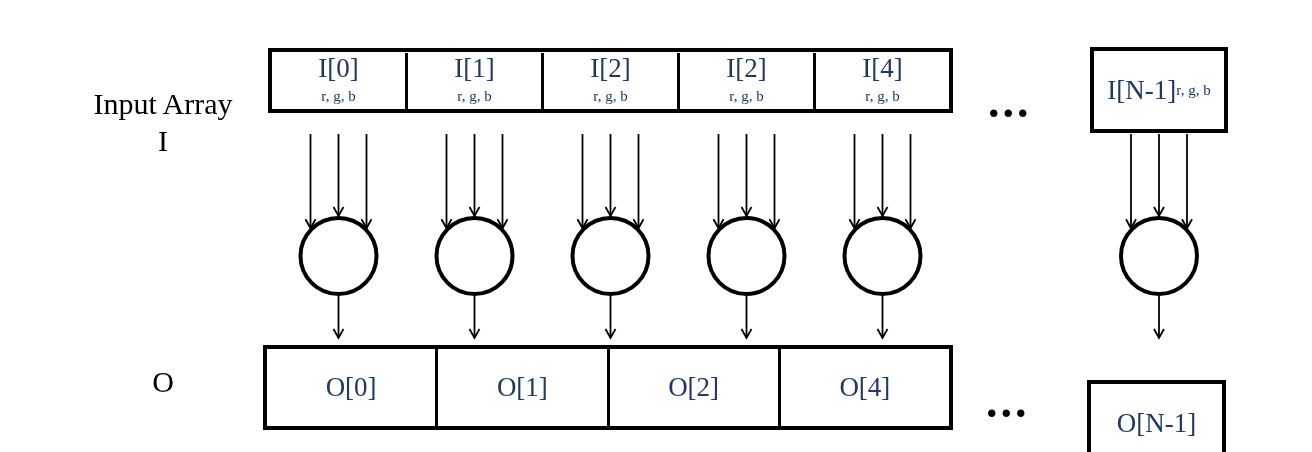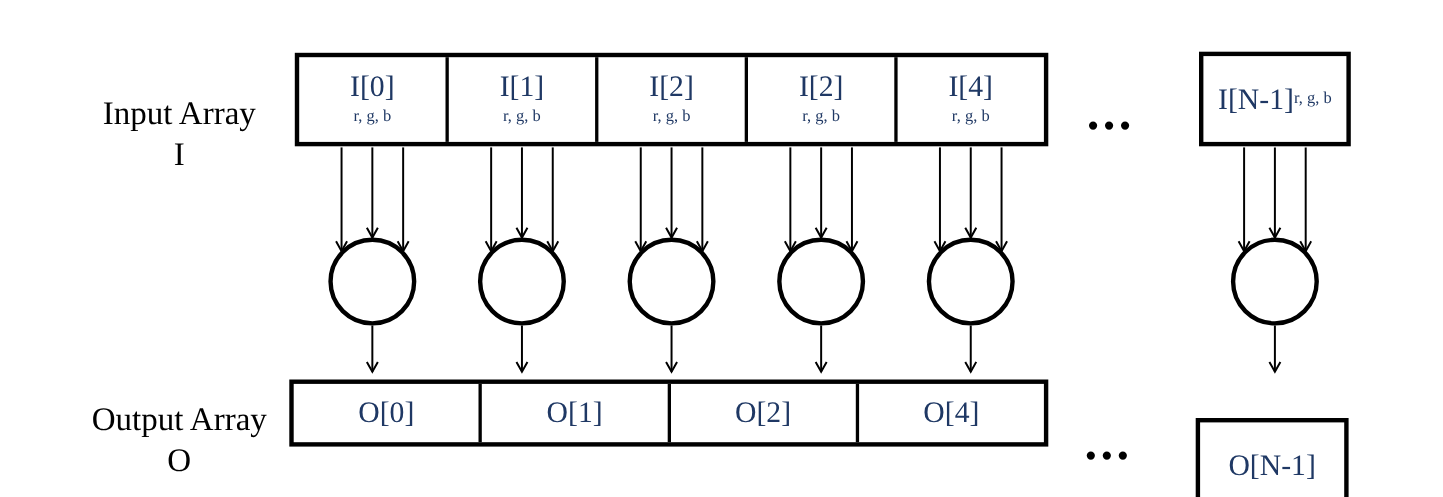--- a/index.html
+++ b/index.html
@@ -16,22 +16,22 @@
   .side-label{
     position:absolute;width:240px;text-align:center;
     color:var(--label-text);font-size:30px;line-height:37px;
   }
   #input-label{left:43px;top:56px;margin-top:29px;}
   #output-label{left:43px;top:363px;}
   .row{
     position:absolute;display:flex;background:var(--bg);
     border:4px solid var(--line);box-sizing:border-box;
   }
-  #input-row{left:268px;top:48px;width:685px;height:85px;}
-  #output-row{left:263px;top:345px;width:690px;height:61px;}
+  #input-row{left:268px;top:48px;width:685px;height:65px;align-items:center;}
+  #output-row{left:263px;top:345px;width:690px;height:85px;}
   .cell{
     flex:1;display:flex;flex-direction:column;align-items:center;justify-content:center;
     border-left:3px solid var(--line);min-width:0;
   }
   .cell:first-child{border-left:none;}
   .solo{
     position:absolute;display:flex;flex-direction:row;align-items:center;justify-content:center;
     background:var(--bg);border:4px solid var(--line);box-sizing:border-box;
   }
   #input-solo{left:1090px;top:47px;width:138px;height:86px;}
@@ -89,21 +89,20 @@
       <line x1="1159" y1="134" x2="1159" y2="216" marker-end="url(#arrowhead)"></line>
       <line x1="1187" y1="134" x2="1187" y2="228.30953484266973" marker-end="url(#arrowhead)"></line>
       <line x1="1159" y1="296" x2="1159" y2="338" marker-end="url(#arrowhead)"></line>
     </svg>
 
   <div class="side-label" id="input-label">
     <div>Input Array</div>
     <div>I</div>
   </div>
   <div class="side-label" id="output-label">
-    <div>Output Array</div>
     <div>O</div>
   </div>
 
   <div class="row" id="input-row">
     <div class="cell">
       <span class="cell-title">I[0]</span>
       <span class="cell-sub">r, g, b</span>
     </div>
     <div class="cell">
       <span class="cell-title">I[1]</span>

